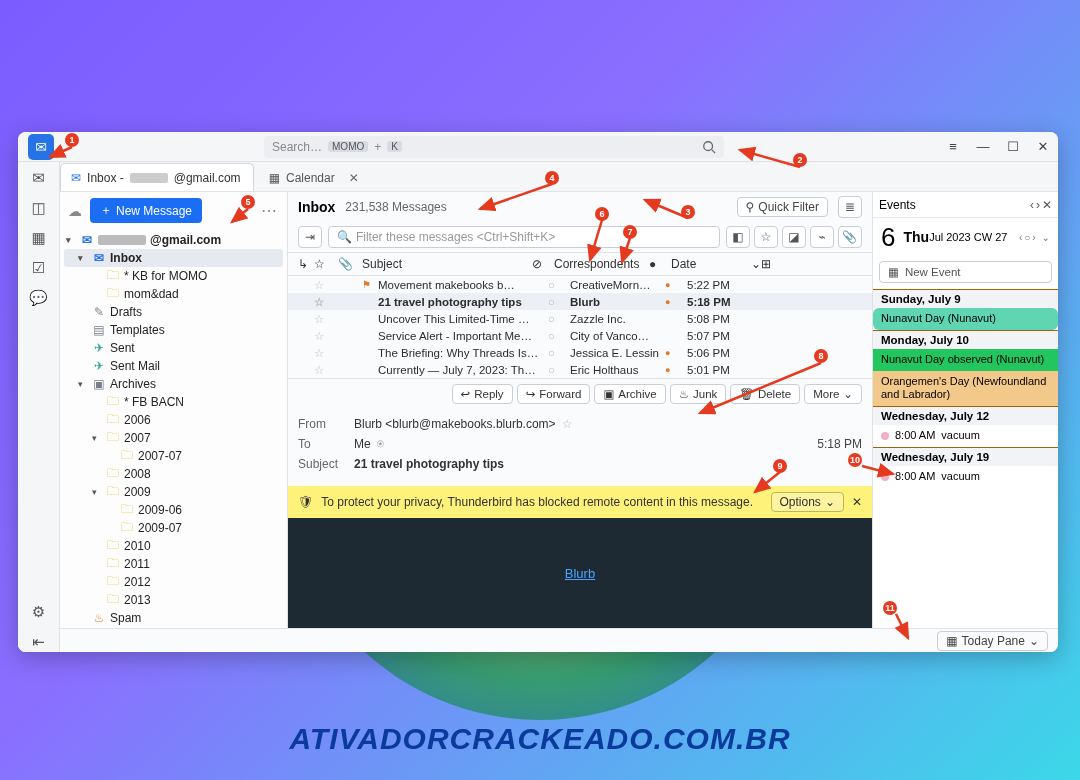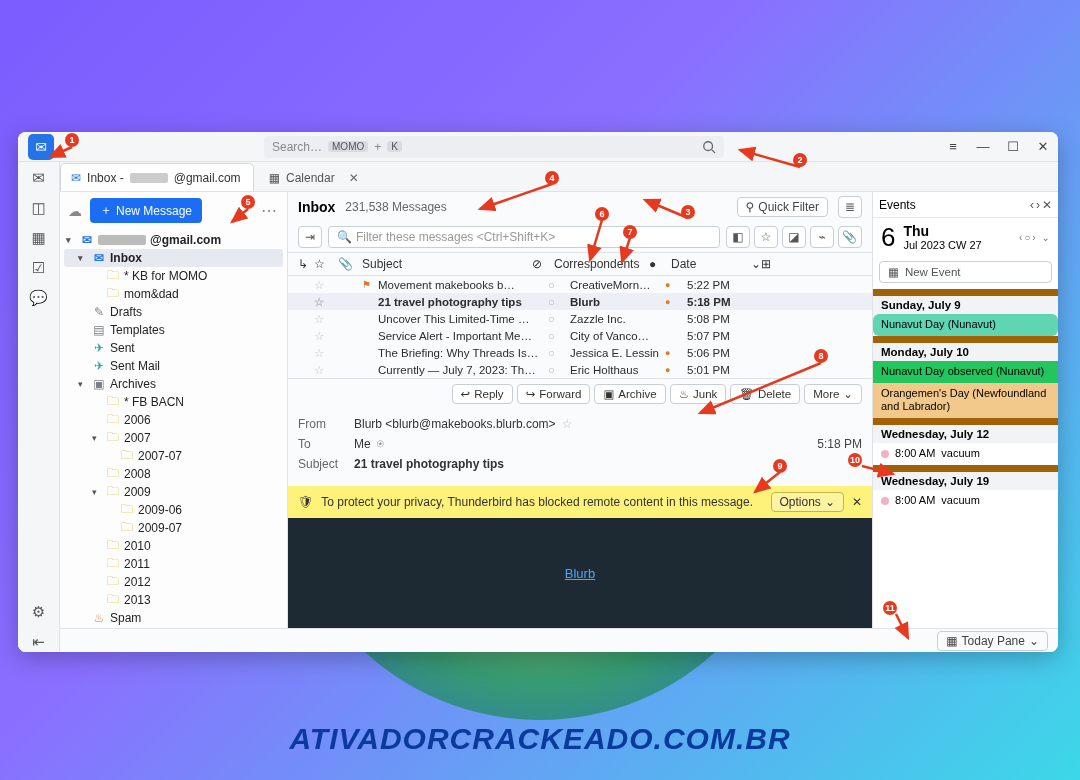--- a/index.html
+++ b/index.html
@@ -81,25 +81,25 @@
   .mhtime { margin-left: auto; color: #444; }
   .privacybar { margin: 6px 0 0 0; background: #fff27a; display: flex; align-items: center; padding: 6px 10px; gap: 8px; font-size: 12px; color: #333; }
   .optbtn { border: 1px solid #bfb84a; border-radius: 4px; padding: 2px 8px; background: #fdf3a0; display: flex; align-items: center; gap: 4px; }
   .msgbody { background: #1d2a33; flex: 1; display: flex; align-items: center; justify-content: center; color: #4aa3ff; text-decoration: underline; font-size: 13px; }
   .eventspane { width: 185px; display: flex; flex-direction: column; background: #fff; }
   .evhdr { height: 26px; display: flex; align-items: center; padding: 0 6px; gap: 4px; border-bottom: 1px solid #e6e8ec; }
   .evhdr .title { font-size: 12px; }
   .evhdr .nav { margin-left: auto; display: flex; gap: 2px; color: #555; }
   .daterow { display: flex; align-items: center; padding: 4px 8px; gap: 8px; }
   .bignum { font-size: 26px; font-weight: 300; }
-  .datestack { display: flex; flex-direction: column; font-size: 11px; line-height: 1.2; }
+  .datestack { display: flex; flex-direction: row; font-size: 11px; line-height: 1.2; align-items: center; }
   .datestack .dow { font-weight: 600; font-size: 14px; }
   .minicalnav { margin-left: auto; display: flex; gap: 2px; color: #777; font-size: 10px; align-items: center; }
   .newevent { margin: 4px 6px 6px 6px; border: 1px solid #c8cdd6; border-radius: 4px; padding: 3px 8px; font-size: 11.5px; display: flex; align-items: center; gap: 6px; color: #555; }
-  .daysect { padding: 3px 8px; background: #f1f3f7; font-weight: 600; font-size: 11.5px; border-top: 7px solid #a16207; }
+  .daysect { padding: 3px 8px; background: #f1f3f7; font-weight: 600; font-size: 11.5px; border-top: 1px solid #a16207; }
   .evitem { padding: 4px 8px; font-size: 11px; display: flex; align-items: flex-start; gap: 6px; line-height: 1.25; }
   .evteal { background: #5fd6b1; border-radius: 6px; }
   .evmint { background: #22c55e; }
   .evorange { background: #f3c98b; }
   .dotpink { width: 8px; height: 8px; border-radius: 50%; background: #f2b0c7; margin-top: 3px; flex-shrink: 0; }
   .statusbar { height: 24px; border-top: 1px solid #e0e2e6; display: flex; align-items: center; padding: 0 10px; gap: 8px; background: #fafbfc; font-size: 12px; color: #444; }
   .todaypane { margin-left: auto; border: 1px solid #c8cdd6; border-radius: 4px; padding: 2px 8px; display: flex; align-items: center; gap: 4px; }
   .annot { position: absolute; z-index: 5; pointer-events: none; }
   .annot-dot { width: 14px; height: 14px; border-radius: 50%; background: #e53a1f; color: #fff; font-size: 9px; display: flex; align-items: center; justify-content: center; font-weight: 700; }
   .annot-arrow { position: absolute; z-index: 4; pointer-events: none; }

